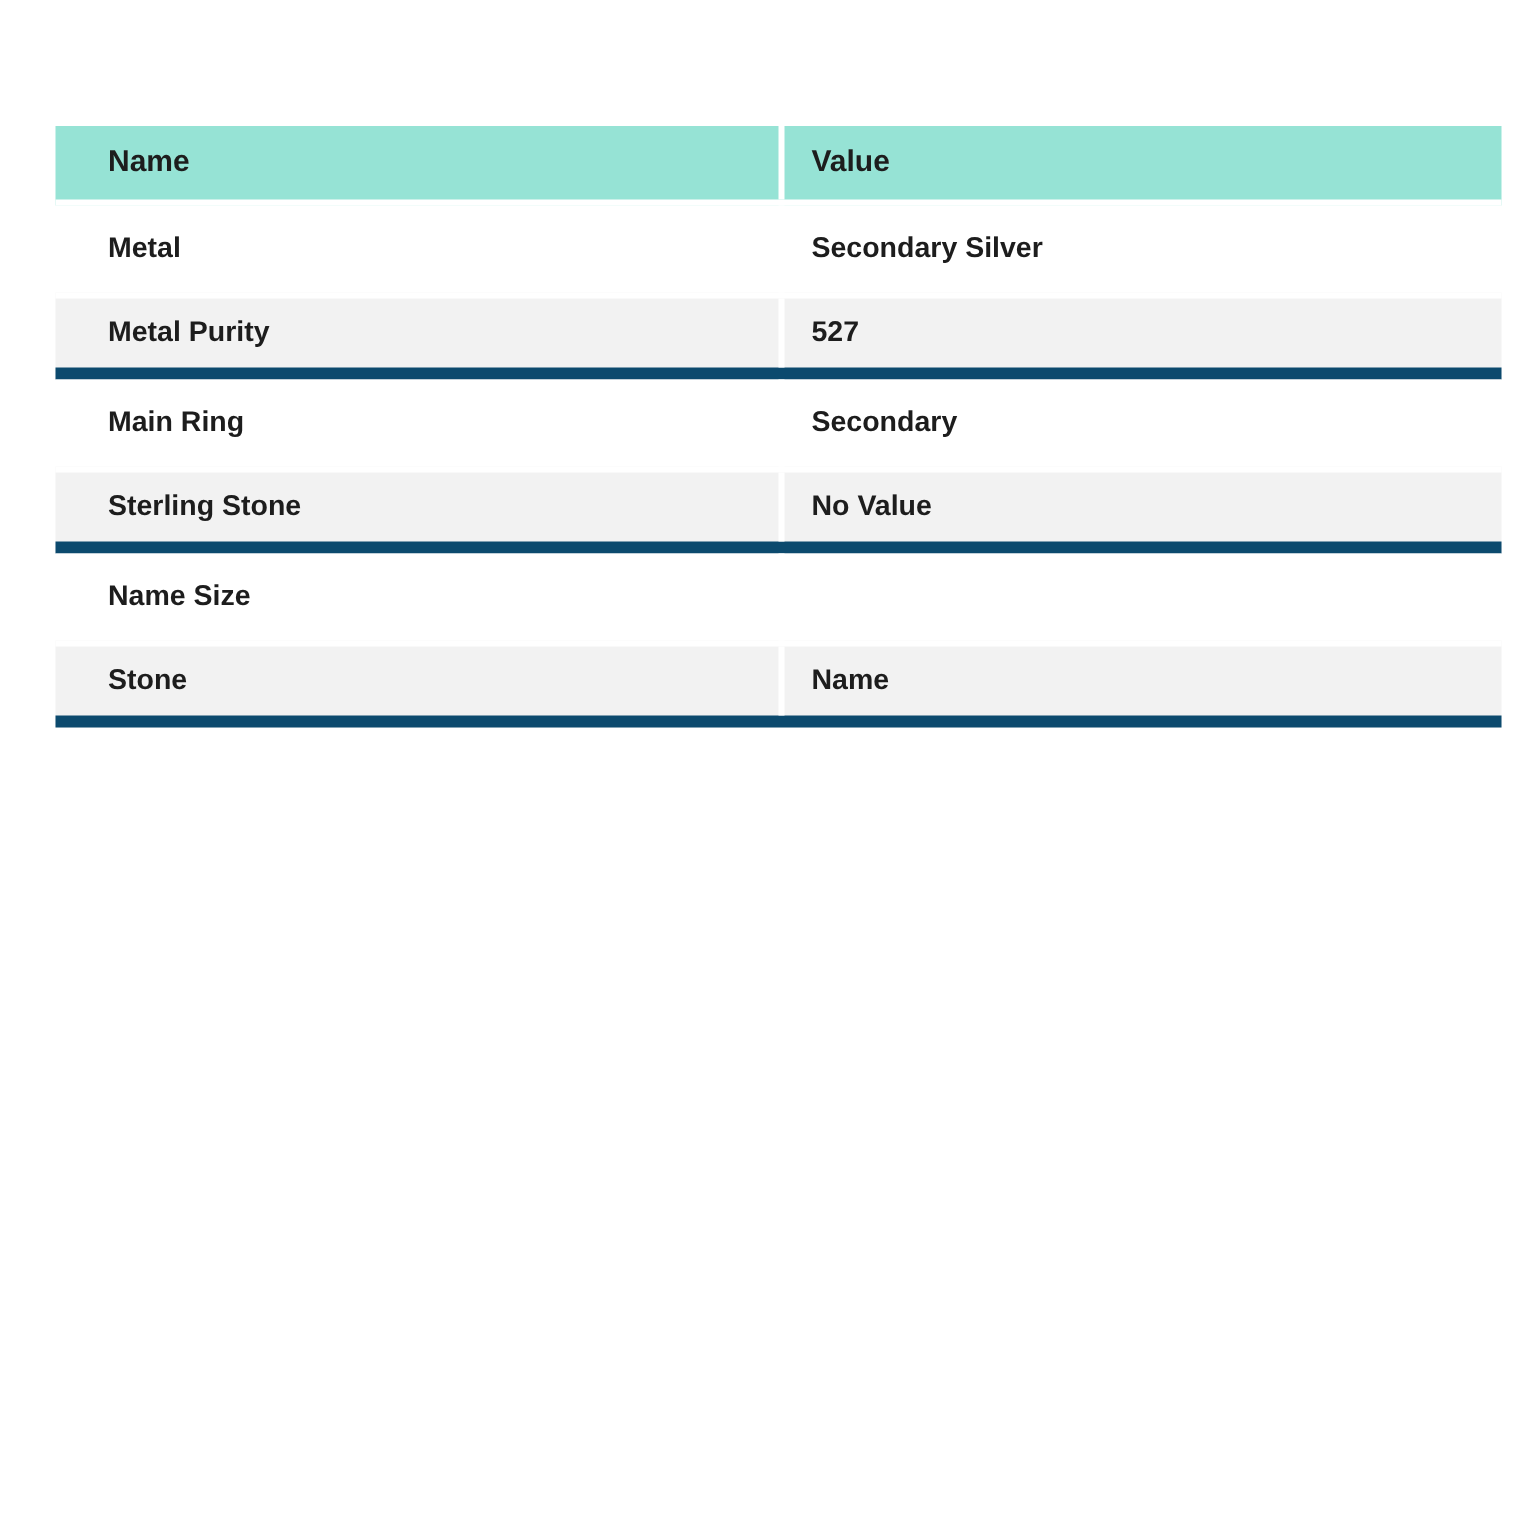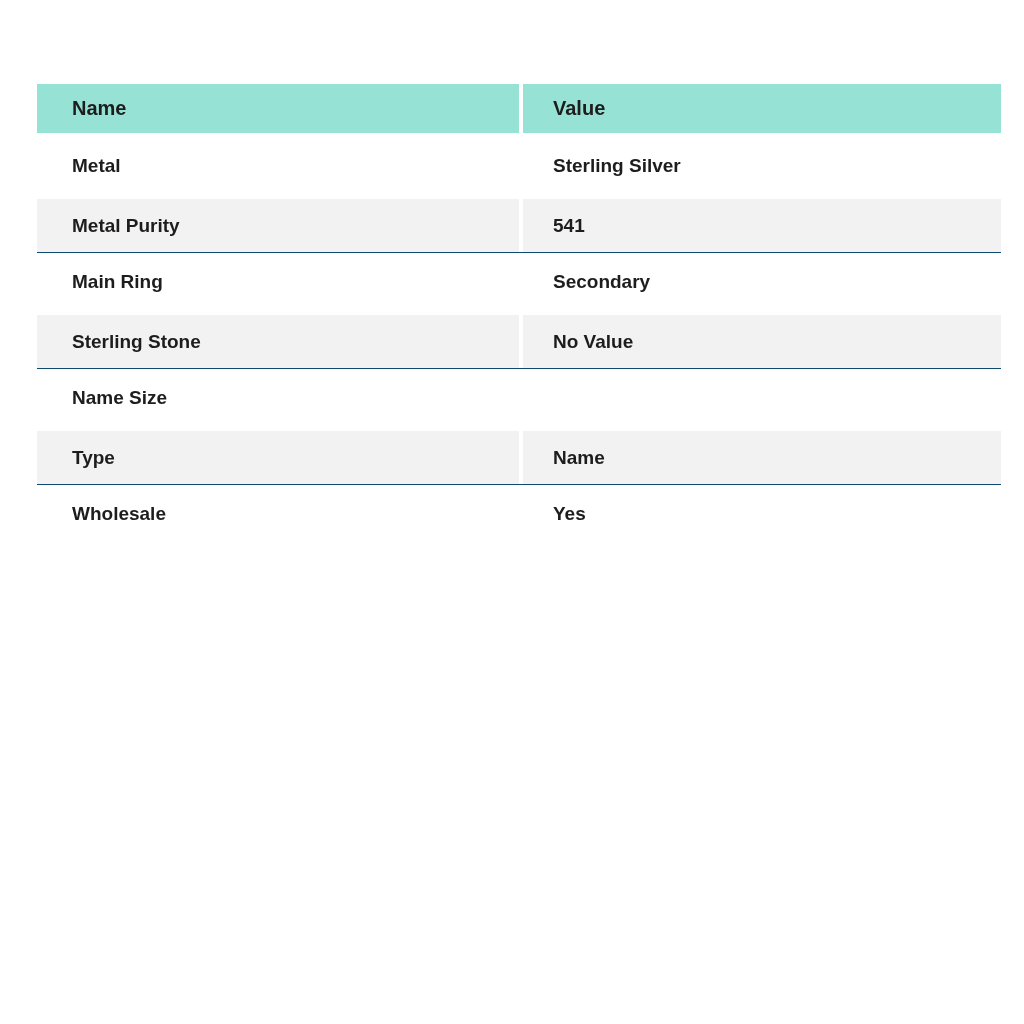--- a/index.html
+++ b/index.html
@@ -29,80 +29,77 @@
     display: flex;
     align-items: center;
     height: 58px;
     background: #ffffff;
     font-size: 19px;
     font-weight: 700;
   }
   .data-row.alt {
     background: #f2f2f2;
     border-top: 4px solid #ffffff;
-    border-bottom: 1px solid #0c4a6e;
+    border-bottom: 8px solid #0c4a6e;
   }
   .cell-name {
     width: 486px;
     flex: 0 0 486px;
     border-right: 4px solid #ffffff;
     padding-left: 35px;
     align-self: stretch;
     display: flex;
     align-items: center;
     overflow: hidden;
     white-space: nowrap;
   }
   .cell-value {
     flex: 1 1 auto;
-    padding-left: 30px;
+    padding-left: 2px;
     align-self: stretch;
     display: flex;
     align-items: center;
     overflow: hidden;
     white-space: nowrap;
+    margin-left: 16px;
   }
 </style>
 </head>
 <body>
 
 <div class="attributes-table">
 
   <div class="header-row">
     <div class="cell-name">Name</div>
     <div class="cell-value">Value</div>
   </div>
 
   <div class="data-row">
     <div class="cell-name">Metal</div>
-    <div class="cell-value">Sterling Silver</div>
+    <div class="cell-value">Secondary Silver</div>
   </div>
 
   <div class="data-row alt">
     <div class="cell-name">Metal Purity</div>
-    <div class="cell-value">541</div>
+    <div class="cell-value">527</div>
   </div>
 
   <div class="data-row">
     <div class="cell-name">Main Ring</div>
     <div class="cell-value">Secondary</div>
   </div>
 
   <div class="data-row alt">
     <div class="cell-name">Sterling Stone</div>
     <div class="cell-value">No Value</div>
   </div>
 
   <div class="data-row">
     <div class="cell-name">Name Size</div>
   </div>
 
   <div class="data-row alt">
-    <div class="cell-name">Type</div>
+    <div class="cell-name">Stone</div>
     <div class="cell-value">Name</div>
   </div>
 
-  <div class="data-row">
-    <div class="cell-name">Wholesale</div>
-    <div class="cell-value">Yes</div>
-  </div>
 
 </div>
 
 </body></html>

